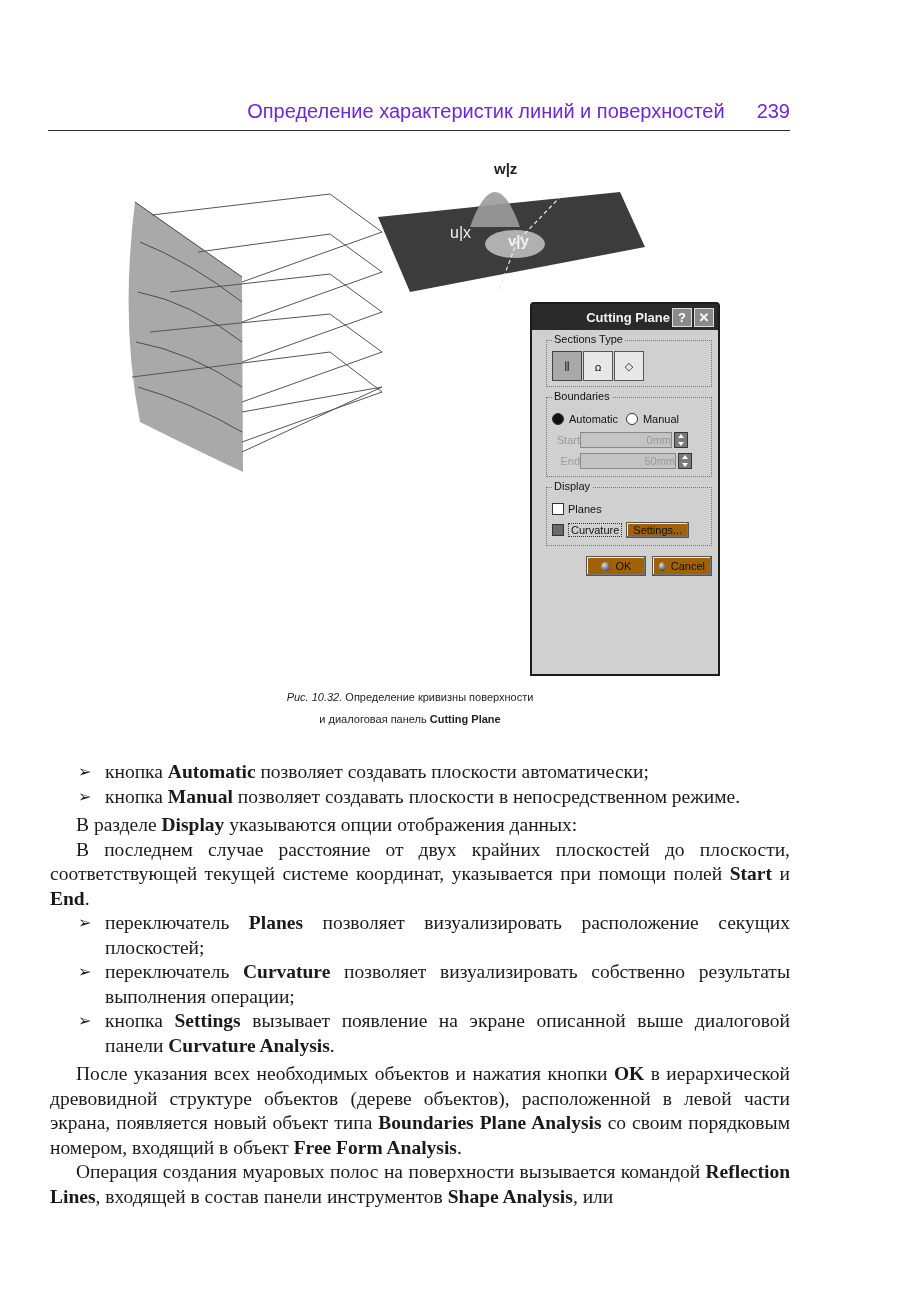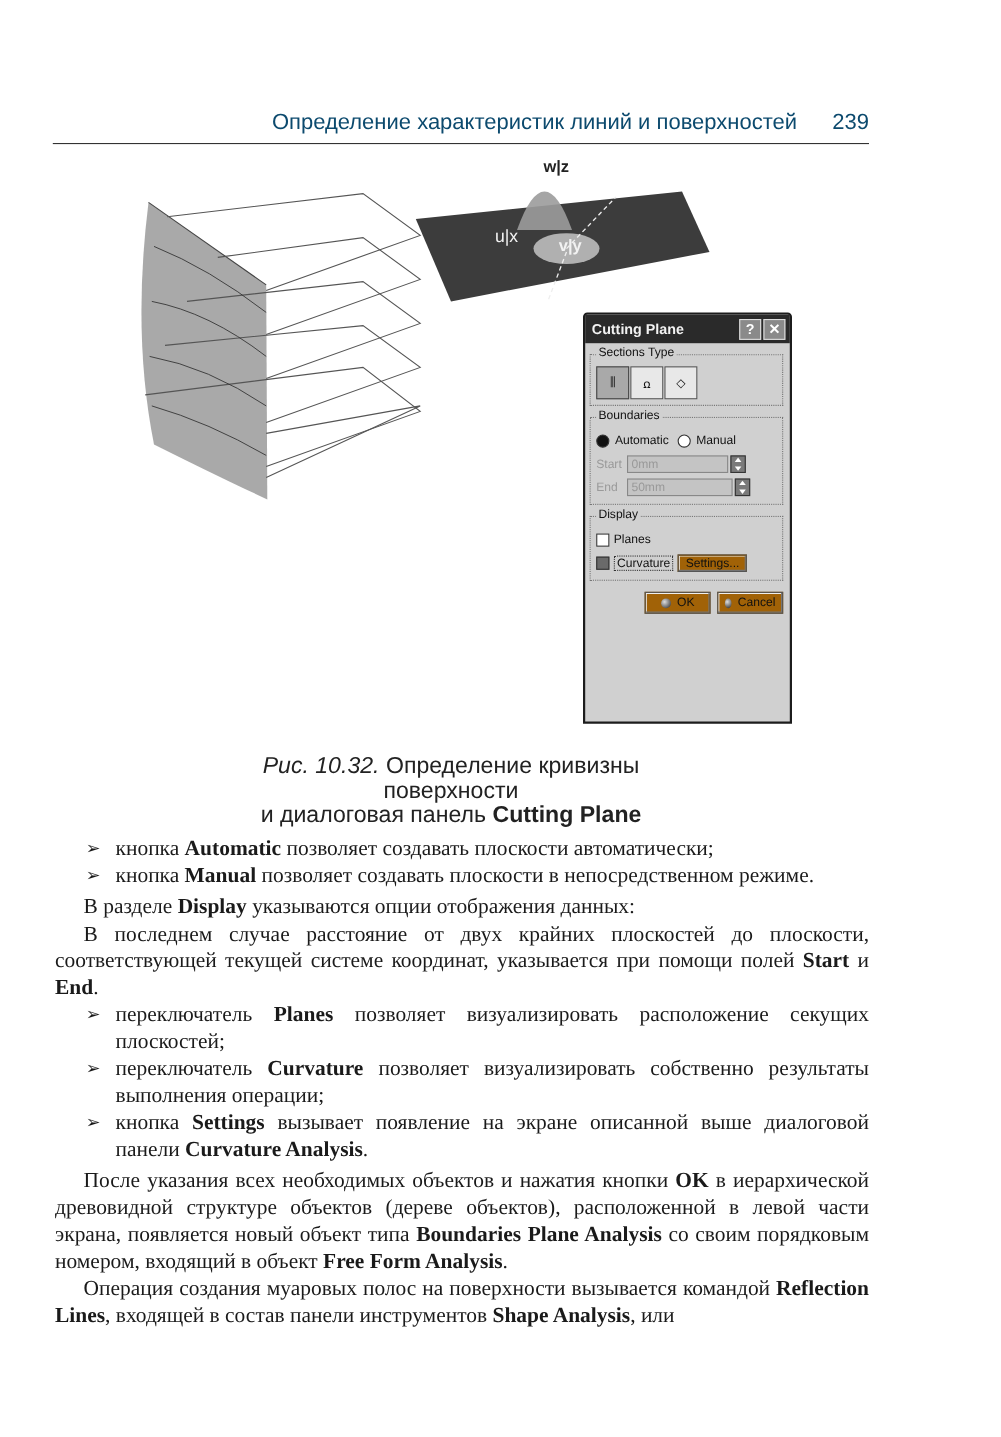--- a/index.html
+++ b/index.html
@@ -3,44 +3,44 @@
 <meta charset="utf-8">
 <style>
   html, body { margin: 0; padding: 0; }
   body {
     width: 910px; height: 1306px; background: #ffffff; position: relative; overflow: hidden;
     font-family: "Liberation Serif", serif; color: #1a1a1a;
   }
   .running-head {
     position: absolute; left: 48px; top: 100px; width: 742px; height: 30px;
     border-bottom: 1.5px solid #333;
-    font-family: "Liberation Sans", sans-serif; font-size: 20px; color: #0c4a6e;
+    font-family: "Liberation Sans", sans-serif; font-size: 20px; color: #6d28d9;
     display: flex; justify-content: flex-end; align-items: flex-start;
   }
   .running-head .title { margin-right: 32px; }
-  .figure { position: absolute; left: 100px; top: 134px; width: 630px; height: 530px; }
+  .figure { position: absolute; left: 100px; top: 152px; width: 630px; height: 530px; text-align: right; }
   .figure svg.scene { position: absolute; left: 0; top: 0; }
 
   
   .dialog {
     position: absolute; left: 430px; top: 150px; width: 190px; height: 374px;
     background: #d0d0d0; border: 2px solid #1c1c1c; border-radius: 4px 4px 0 0;
     font-family: "Liberation Sans", sans-serif; font-size: 11px; color: #111;
     box-sizing: border-box;
   }
   .dlg-titlebar {
     height: 26px; background: #2a2a2a; color: #f2f2f2; display: flex; align-items: center;
     padding: 0 4px 0 6px; font-weight: bold; font-size: 13px;
   }
   .dlg-titlebar .t { flex: 1; }
   .tb-btn {
     width: 18px; height: 17px; background: #8a8a8a; border: 1px solid #ddd; margin-left: 2px;
     color: #fff; font-size: 13px; font-weight: bold; display: flex; align-items: center; justify-content: center;
   }
-  .group { position: relative; border: 1px dotted #777; margin: 10px 6px 0 4px; padding: 10px 5px 5px 5px; }
+  .group { position: relative; border: 1px dotted #777; margin: 10px 6px 0 14px; padding: 10px 5px 5px 5px; }
   .group-label { position: absolute; top: -8px; left: 5px; background: #d0d0d0; padding: 0 2px; font-size: 11px; }
   .sec-icons { display: flex; gap: 1px; }
   .sec-icon { width: 28px; height: 28px; border: 1px solid #555; background: #e8e8e8; display: flex; align-items: center; justify-content: center; font-size: 11px; }
   .sec-icon.pressed { background: #a9a9a9; border-color: #444; }
   .row { display: flex; align-items: center; height: 21px; }
   .radio { width: 10px; height: 10px; border-radius: 50%; border: 1px solid #333; background: #fff; margin-right: 5px; flex: none; }
   .radio.on { background: #111; }
   .radio.dis { border-color: #888; background: #ddd; }
   .lbl { width: 62px; }
   .dis-text { color: #9a9a9a; }
@@ -52,21 +52,21 @@
   .checkbox { width: 10px; height: 10px; border: 1px solid #333; background: #fff; margin-right: 4px; flex: none; }
   .checkbox.on { background: #6a6a6a; }
   .btn { border: 1px solid #555; background: #a16207; box-shadow: inset -1px -1px 0 #777, inset 1px 1px 0 #eee; font-size: 11px; padding: 1px 6px; }
   .focused { border: 1px dotted #333; padding: 0 2px; }
   .dlg-footer { display: flex; justify-content: flex-end; gap: 6px; margin: 10px 6px 0 0; }
   .dlg-footer .btn { width: 60px; height: 20px; display: flex; align-items: center; justify-content: center; gap: 6px; box-sizing: border-box; }
   .ball { width: 9px; height: 9px; border-radius: 50%; background: radial-gradient(circle at 35% 35%, #ddd, #222); }
 
   .caption {
     position: absolute; left: 200px; top: 686px; width: 420px; text-align: center;
-    font-family: "Liberation Sans", sans-serif; font-size: 21px; line-height: 22px; color: #222;
+    font-family: "Liberation Sans", sans-serif; font-size: 11px; line-height: 22px; color: #222;
   }
   .caption .fig { font-style: italic; }
   .caption b { font-weight: bold; }
 
   .body-text {
     position: absolute; left: 50px; top: 760px; width: 740px;
     font-size: 19.5px; line-height: 24.5px; text-align: justify;
   }
   .body-text p { margin: 0; text-indent: 26px; }
   .body-text b { font-weight: bold; }

